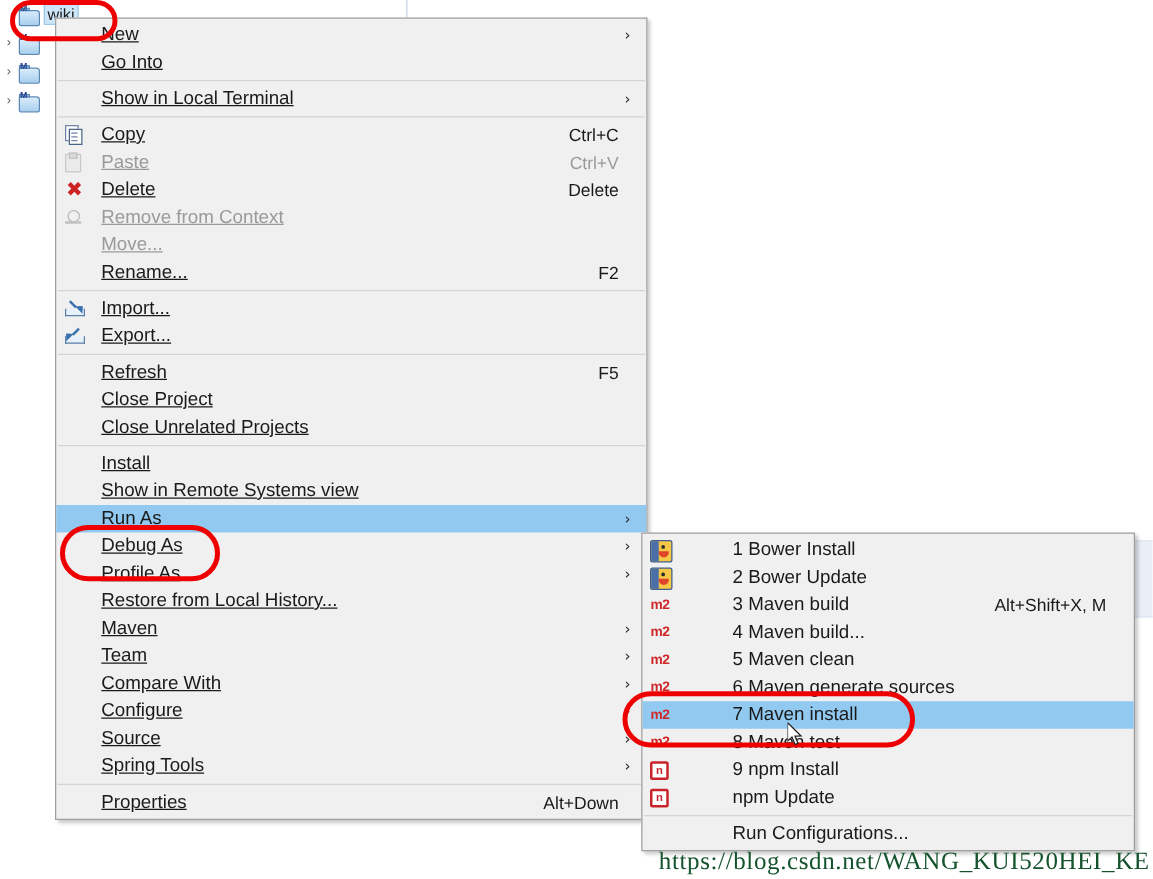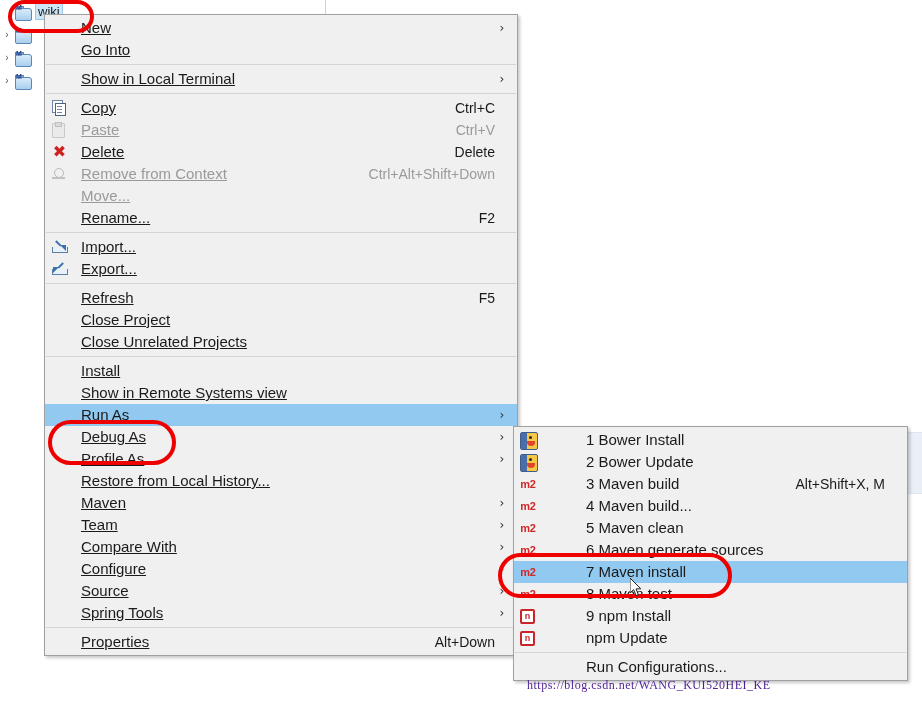--- a/index.html
+++ b/index.html
@@ -289,22 +289,22 @@
     height: 19px;
     pointer-events: none;
   }
 
   
   #watermark {
     position: absolute;
     left: 527px;
     top: 678px;
     font-family: "Liberation Serif", serif;
-    font-size: 12px;
-    color: #4c1d95;
+    font-size: 20px;
+    color: #14532d;
     letter-spacing: 0.5px;
     white-space: nowrap;
   }
 
   
   .bg-ghost {
     position: absolute;
     left: 905px; top: 432px; width: 17px; height: 60px;
     background: #e9eef7;
     border: 1px solid #dfe6f0;
@@ -416,21 +416,20 @@
         <span class="mi-arrow empty">›</span>
       </div>
       <div class="mi disabled">
         <span class="mi-icon">
           <span class="ic ic-removectx">
             <span class="a"></span>
             <span class="b"></span>
           </span>
         </span>
         <span class="mi-label">Remove from Context</span>
-        <span class="mi-accel">Ctrl+Alt+Shift+Down</span>
         <span class="mi-arrow empty">›</span>
       </div>
       <div class="mi disabled">
         <span class="mi-icon"></span>
         <span class="mi-label">Move...</span>
         <span class="mi-arrow empty">›</span>
       </div>
       <div class="mi">
         <span class="mi-icon"></span>
         <span class="mi-label">Rename...</span>

